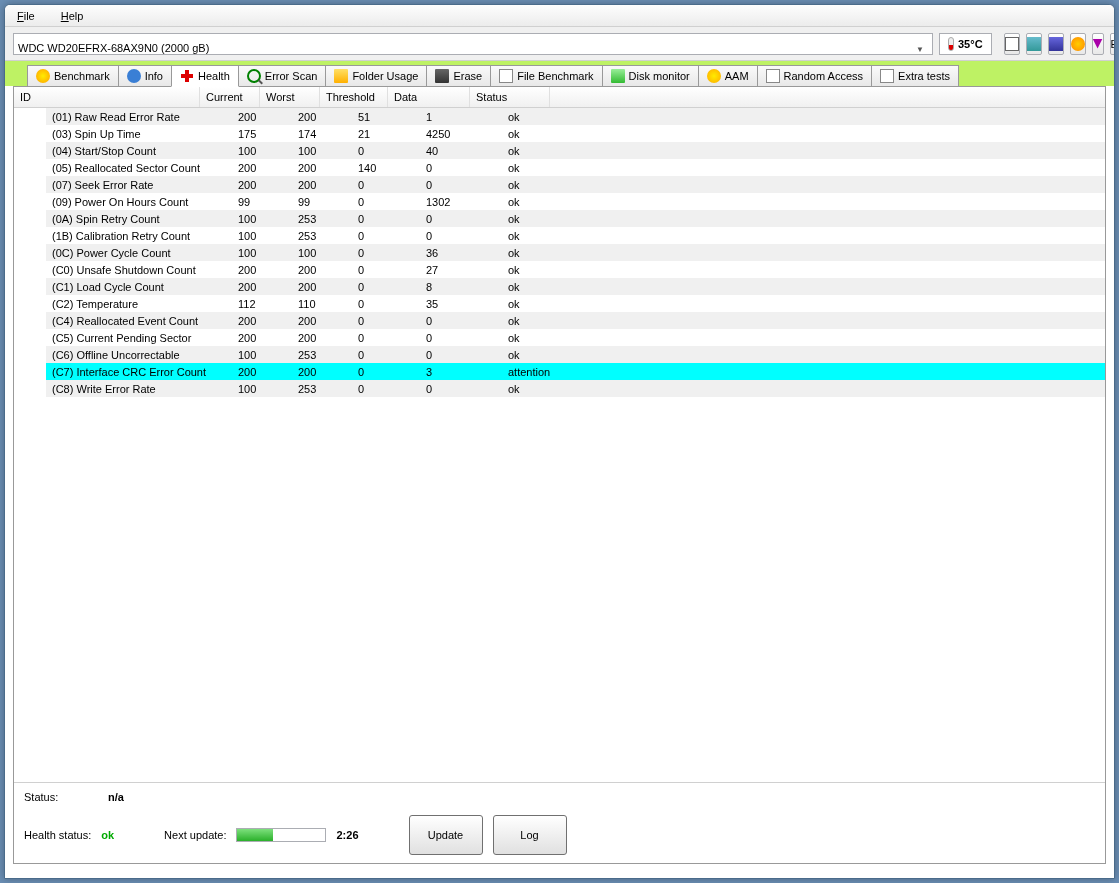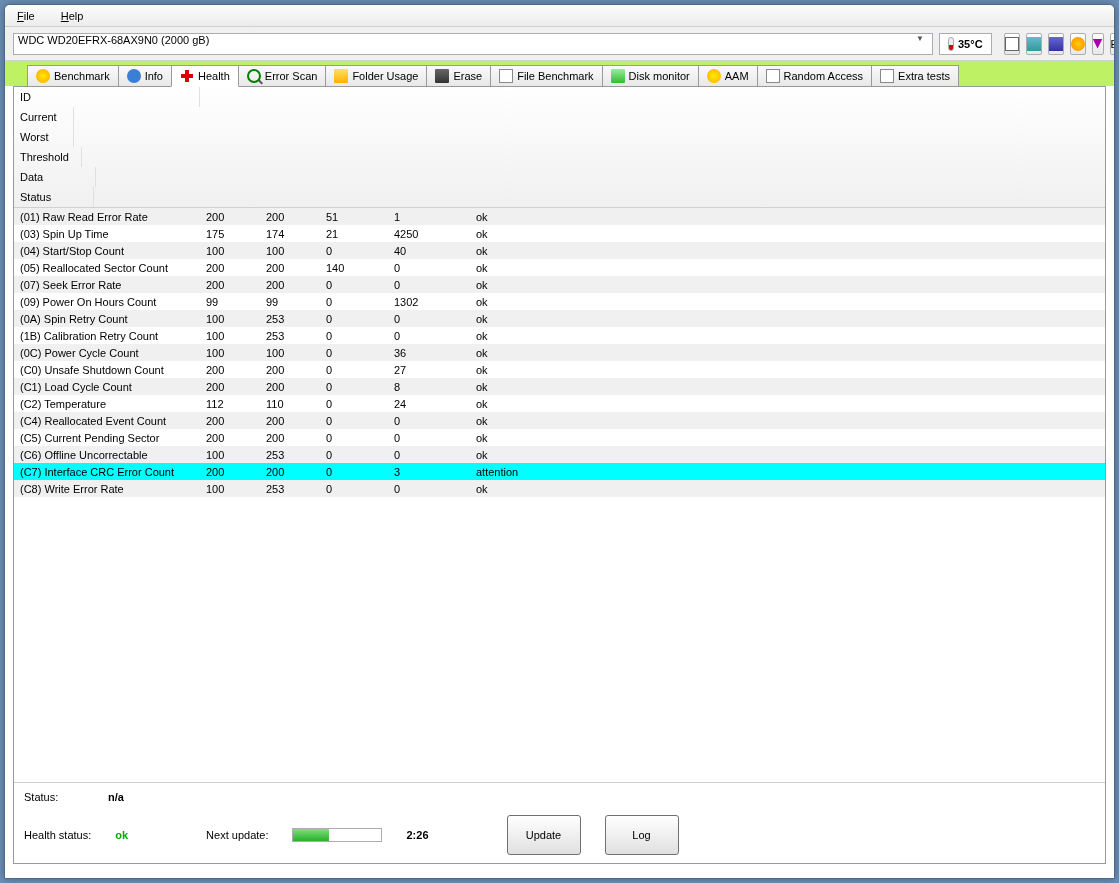--- a/index.html
+++ b/index.html
@@ -8,51 +8,51 @@
 .titlebar{height:28px;background:linear-gradient(to bottom,#5a7fb5 0%,#3a5f95 50%,#2a4f85 100%);display:flex;align-items:center;padding:0 4px;color:#fff;}
 .titlebar .app-icon{width:16px;height:16px;margin-right:6px;background:radial-gradient(circle at 5px 5px,#ffd700,#ff6600);border-radius:50%;}
 .titlebar .title{flex:1;color:#fff;font-size:12px;}
 .titlebar .ctrls{display:flex;gap:1px;}
 .titlebar .ctrl{width:28px;height:18px;background:linear-gradient(to bottom,#6a8abf,#4a6a9f);border:1px solid #2a4a7a;border-radius:3px;display:flex;align-items:center;justify-content:center;color:#fff;font-size:10px;cursor:pointer;}
 .titlebar .ctrl.close{width:46px;background:linear-gradient(to bottom,#e56a54,#c83a24);}
 .menubar{height:22px;background:linear-gradient(to bottom,#fdfdfd,#ececec);border-bottom:1px solid #d0d0d0;display:flex;align-items:center;padding:0 6px;gap:14px;}
 .menubar .mitem{padding:2px 6px;cursor:pointer;}
 .menubar .mitem u{text-decoration:underline;}
 .toolbar{height:34px;padding:4px 8px;display:flex;align-items:center;gap:6px;background:#f0f0f0;border-bottom:1px solid #d0d0d0;}
-.drive-select{flex:0 0 920px;height:22px;border:1px solid #abadb3;background:#fff;display:flex;align-items:flex-start;padding:0 4px;justify-content:space-between;}
+.drive-select{flex:0 0 920px;height:22px;border:1px solid #abadb3;background:#fff;display:flex;align-items:flex-end;padding:0 4px;justify-content:space-between;}
 .drive-select .dd{width:16px;text-align:center;color:#555;font-size:8px;}
 .temp{height:22px;padding:0 8px;border:1px solid #abadb3;background:#fff;display:flex;align-items:center;gap:4px;font-weight:bold;}
 .temp .therm{width:6px;height:14px;background:linear-gradient(to top,#d00 0%,#d00 40%,#eee 40%);border:1px solid #aaa;border-radius:3px;}
 .icon-btn{width:24px;height:22px;border:1px solid #abadb3;background:linear-gradient(to bottom,#fff,#e8e8e8);display:flex;align-items:center;justify-content:center;cursor:pointer;border-radius:2px;}
 .icon-btn .ic{width:14px;height:14px;}
 .exit-btn{width:46px;height:22px;border:1px solid #abadb3;background:linear-gradient(to bottom,#fff,#e8e8e8);cursor:pointer;border-radius:2px;}
 .tabs{display:flex;padding:4px 8px 0 22px;background:#bef264;gap:0;}
 .tab{display:flex;align-items:center;gap:4px;padding:3px 8px;border:1px solid #999;border-bottom:none;background:linear-gradient(to bottom,#fafafa,#e8e8e8);cursor:pointer;margin-right:-1px;position:relative;}
 .tab.active{background:#fff;z-index:2;border-bottom:1px solid #fff;margin-bottom:-1px;}
 .tab .tab-ic{width:14px;height:14px;}
 .content{background:#fff;border:1px solid #999;margin:0 8px 8px 8px;height:778px;display:flex;flex-direction:column;}
-.grid-header{display:flex;border-bottom:1px solid #d0d0d0;background:linear-gradient(to bottom,#fff,#f0f0f0);flex-direction:column;}
+.grid-header{display:flex;border-bottom:1px solid #d0d0d0;background:linear-gradient(to bottom,#fff,#f0f0f0);}
 .grid-header .col{padding:4px 6px;border-right:1px solid #e0e0e0;}
 .grid-body{flex:1;overflow:auto;}
-.grid-row{display:flex;height:17px;align-items:center;}
+.grid-row{display:flex;height:17px;align-items:center;margin-left:32px;}
 .grid-row:nth-child(odd){background:#f0f0f0;}
 .grid-row:nth-child(even){background:#fff;}
 .grid-row.hl{background:#00ffff !important;}
 .grid-row .col{padding:1px 6px;overflow:hidden;white-space:nowrap;}
 .col-id{width:186px;}
 .col-cur{width:60px;}
 .col-wor{width:60px;}
 .col-thr{width:68px;}
 .col-dat{width:82px;}
 .col-sta{width:80px;}
 .footer{border-top:1px solid #d0d0d0;padding:8px 10px;}
 .footer .line{display:flex;gap:14px;margin-bottom:2px;}
 .footer .lbl{width:70px;}
 .footer .val{font-weight:bold;}
-.footer .status-row{display:flex;align-items:center;gap:24px;margin-top:12px;}
+.footer .status-row{display:flex;align-items:center;gap:10px;margin-top:12px;}
 .footer .ok{color:#0a0;font-weight:bold;}
 .prog{width:90px;height:14px;border:1px solid #abadb3;background:#fff;position:relative;}
 .prog .fill{height:100%;width:40%;background:linear-gradient(to bottom,#7de07d,#2ab02a);}
 .btn{width:74px;height:40px;border:1px solid #707070;background:linear-gradient(to bottom,#fff,#e0e0e0);border-radius:3px;cursor:pointer;}
 
 .ic-bulb{background:radial-gradient(circle,#ffeb00,#ffa000);border-radius:50%;}
 .ic-info{background:#3a7fd5;border-radius:50%;}
 .ic-health{background:#fff;position:relative;}
 .ic-health::before,.ic-health::after{content:"";position:absolute;background:#d00;}
 .ic-health::before{left:5px;top:1px;width:4px;height:12px;}
@@ -253,21 +253,21 @@
           <div class="col col-wor">200</div>
           <div class="col col-thr">0</div>
           <div class="col col-dat">8</div>
           <div class="col col-sta">ok</div>
         </div>
         <div class="grid-row">
           <div class="col col-id">(C2) Temperature</div>
           <div class="col col-cur">112</div>
           <div class="col col-wor">110</div>
           <div class="col col-thr">0</div>
-          <div class="col col-dat">24</div>
+          <div class="col col-dat">35</div>
           <div class="col col-sta">ok</div>
         </div>
         <div class="grid-row">
           <div class="col col-id">(C4) Reallocated Event Count</div>
           <div class="col col-cur">200</div>
           <div class="col col-wor">200</div>
           <div class="col col-thr">0</div>
           <div class="col col-dat">0</div>
           <div class="col col-sta">ok</div>
         </div>

